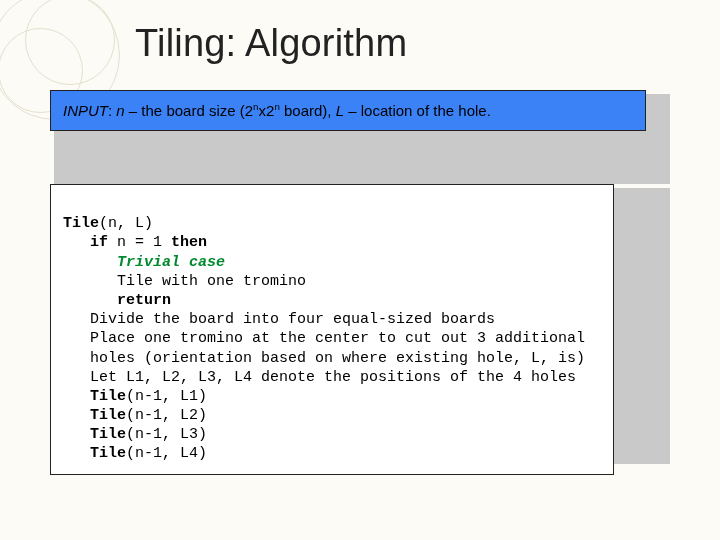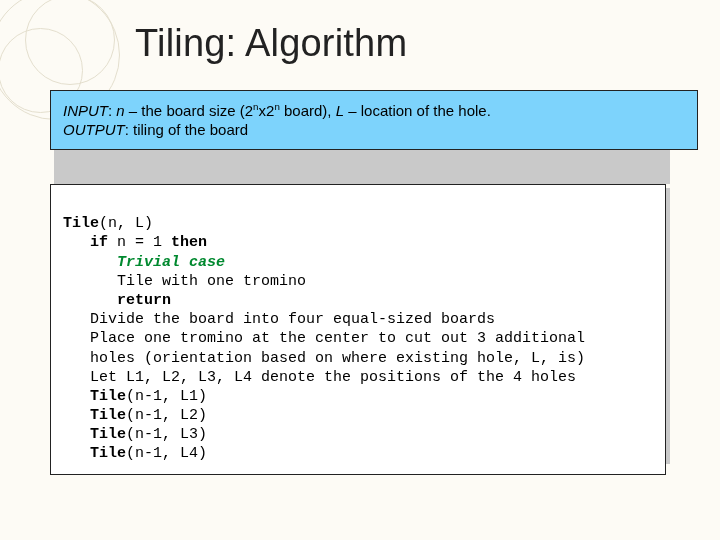--- a/index.html
+++ b/index.html
@@ -35,43 +35,43 @@
     left: 54px;
     top: 94px;
     width: 616px;
     height: 90px;
     background: #c9c9c9;
   }
   .panel {
     position: absolute;
     left: 50px;
     top: 90px;
-    width: 648px;
+    width: 596px;
     border: 1.5px solid #222;
-    background: #7dd3fc;
+    background: #3b82f6;
     padding: 10px 12px;
     font-size: 15px;
     color: #000;
     line-height: 1.28;
   }
   .panel em { font-style: italic; }
   sup { font-size: 0.65em; vertical-align: super; line-height: 0; }
   .code-shadow {
     position: absolute;
     left: 54px;
     top: 188px;
     width: 616px;
     height: 276px;
     background: #c9c9c9;
   }
   .code {
     position: absolute;
     left: 50px;
     top: 184px;
-    width: 616px;
+    width: 564px;
     border: 1.5px solid #222;
     background: #fff;
     padding: 10px 12px;
     font-family: "Courier New", Courier, monospace;
     font-size: 15px;
     color: #000;
     line-height: 1.28;
     white-space: pre;
   }
   .code .kw { font-weight: 700; }
@@ -90,23 +90,20 @@
 </div>
 
 <div class="title">Tiling: Algorithm</div>
 
 <div class="panel-shadow"></div>
 <div class="panel">
   <div class="nowrap">
     <em><span>INPUT</span></em><span>:</span>
     <em><span>n</span></em><span>  – the board size (2</span><sup>n</sup><span>x2</span><sup>n</sup><span> board), </span><em><span>L</span></em><span> – location of the hole.</span>
   </div>
-  <div>
-    <em><span>OUTPUT</span></em><span>: tiling of the board</span>
-  </div>
 </div>
 
 <div class="code-shadow"></div>
 <div class="code">
 <span class="kw">Tile</span><span>(n, L)</span>
 <span class="indent1"><span class="kw">if</span><span> n = 1 </span><span class="kw">then</span></span>
 <span class="indent2"><span class="cm">Trivial case</span></span>
 <span class="indent2"><span>Tile with one tromino</span></span>
 <span class="indent2"><span class="kw">return</span></span>
 <span class="indent1"><span>Divide the board into four equal-sized boards</span></span>

